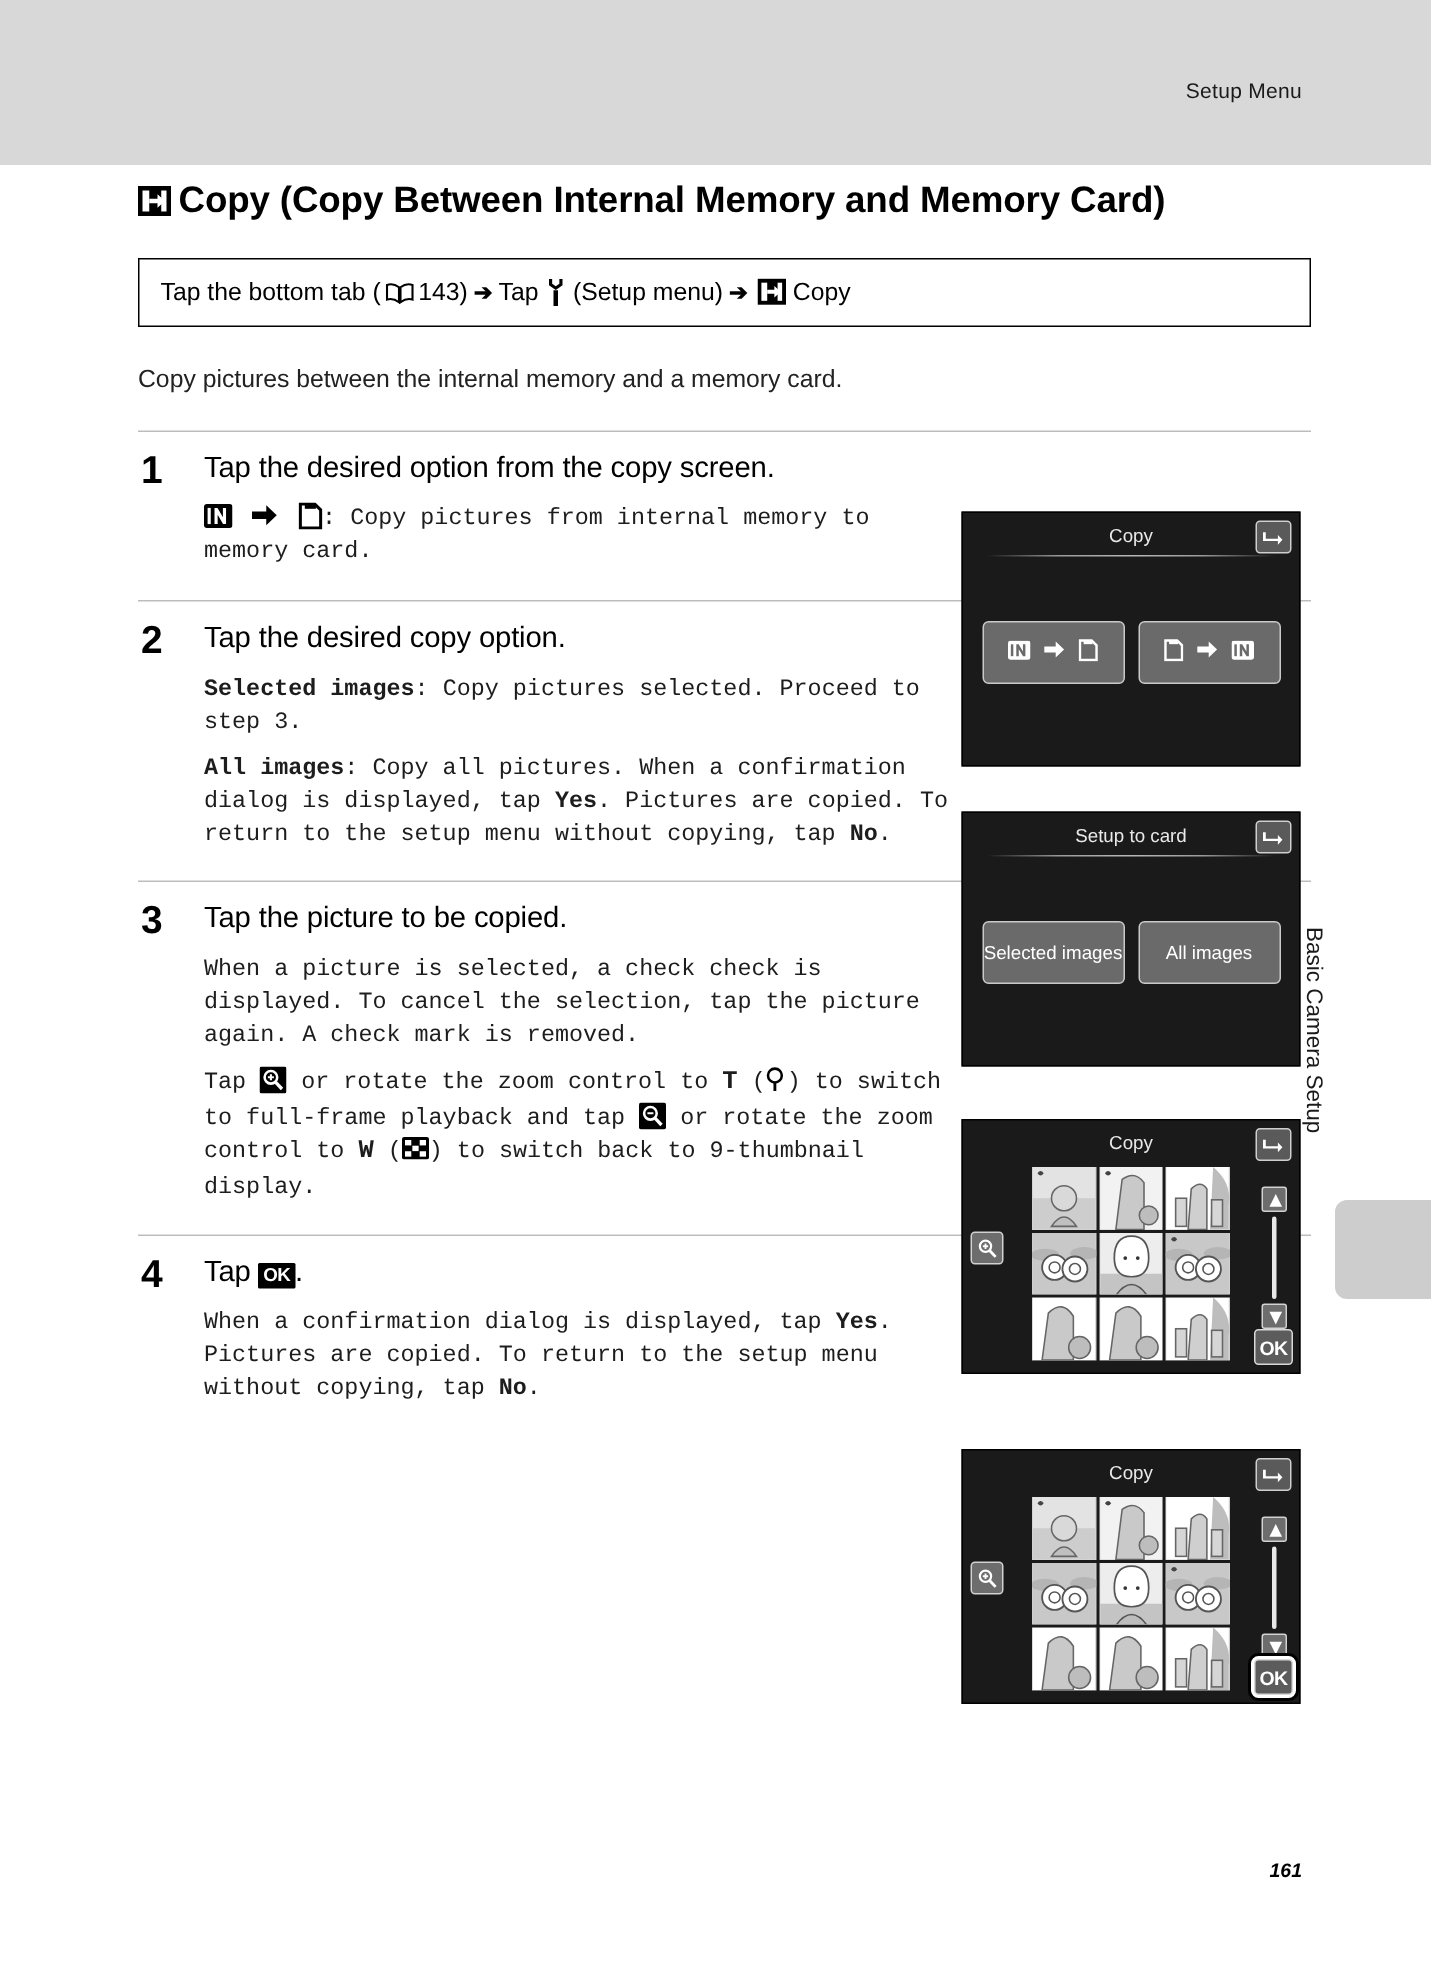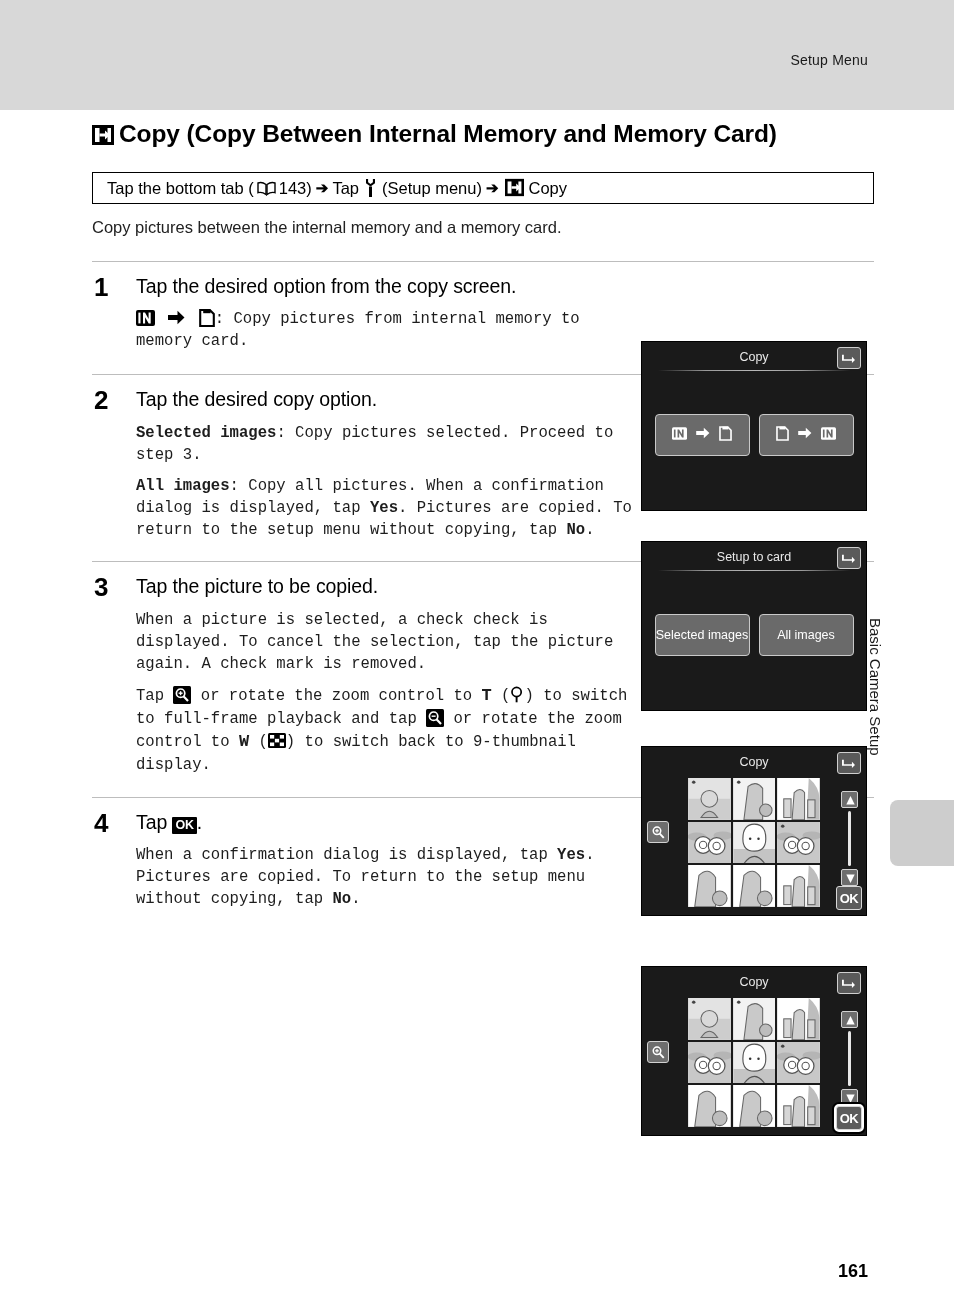--- a/index.html
+++ b/index.html
@@ -46,30 +46,30 @@
     font-size:24.5px; font-weight:bold; line-height:1.32;
     letter-spacing:-.1px; margin:0 0 0 0;
     display:block;
   }
   .chap-title .ico{ vertical-align:-2px; margin-right:7px; }
 
   
   .crumb-box{
     margin-top:22px;
     border:1px solid #000;
-    height:32px;
+    height:46px;
     display:flex; align-items:center;
     padding:0 14px;
     font-size:16.5px;
   }
   .crumb-box .ico{ vertical-align:-2px; }
   .crumb-arrow{ font-weight:bold; padding:0 4px; font-size:15px;}
 
   .intro{
-    margin-top:12px;
+    margin-top:24px;
     font-size:16.5px; color:#222; line-height:1.35;
   }
 
   
   .step{
     position:relative;
     border-top:1px solid #bdbdbd;
     padding-top:12px;
     min-height:40px;
   }
@@ -179,22 +179,22 @@
     display:flex; align-items:center; justify-content:center;
     font-size:13px; font-weight:bold; color:#fff; letter-spacing:-.4px;
   }
   .ok-btn.highlight{
     outline:2px solid #000; outline-offset:2px;
     box-shadow:0 0 0 3px #ffffff;
   }
 
   
   .page-no{
-    position:absolute; right:86px; bottom:32px;
-    font-size:18px; font-weight:bold; 
+    position:absolute; right:86px; bottom:60px;
+    font-size:13px; font-weight:bold; font-style:italic;
   }
 </style>
 </head>
 <body>
 
 <div class="header-bar"></div>
 <div class="header-title">Setup Menu</div>
 
 <div class="side-tab-label">Basic Camera Setup</div>
 <div class="side-tab-block"></div>

